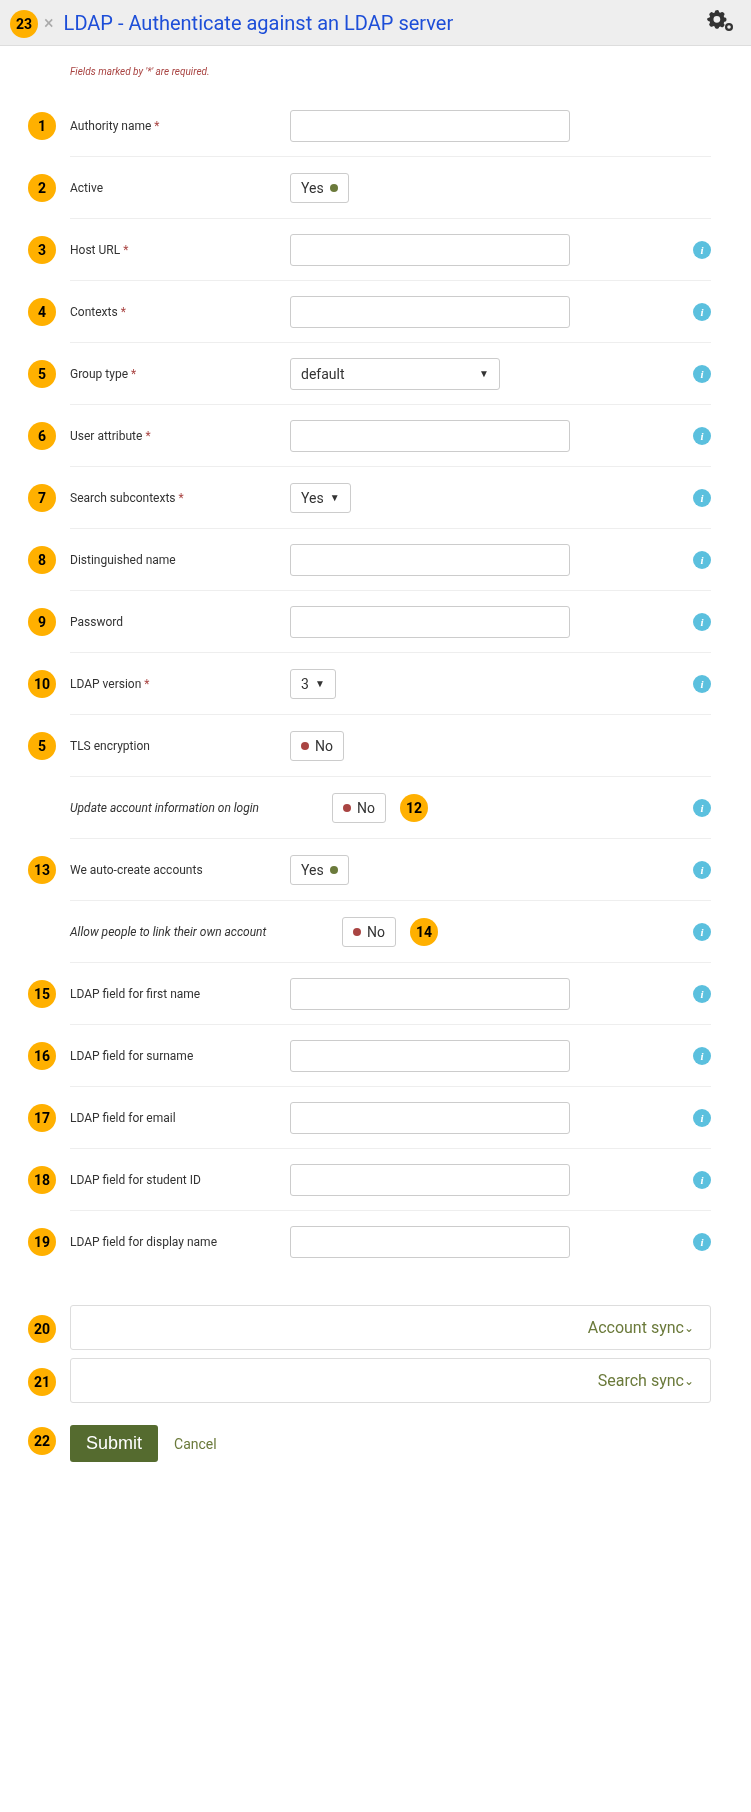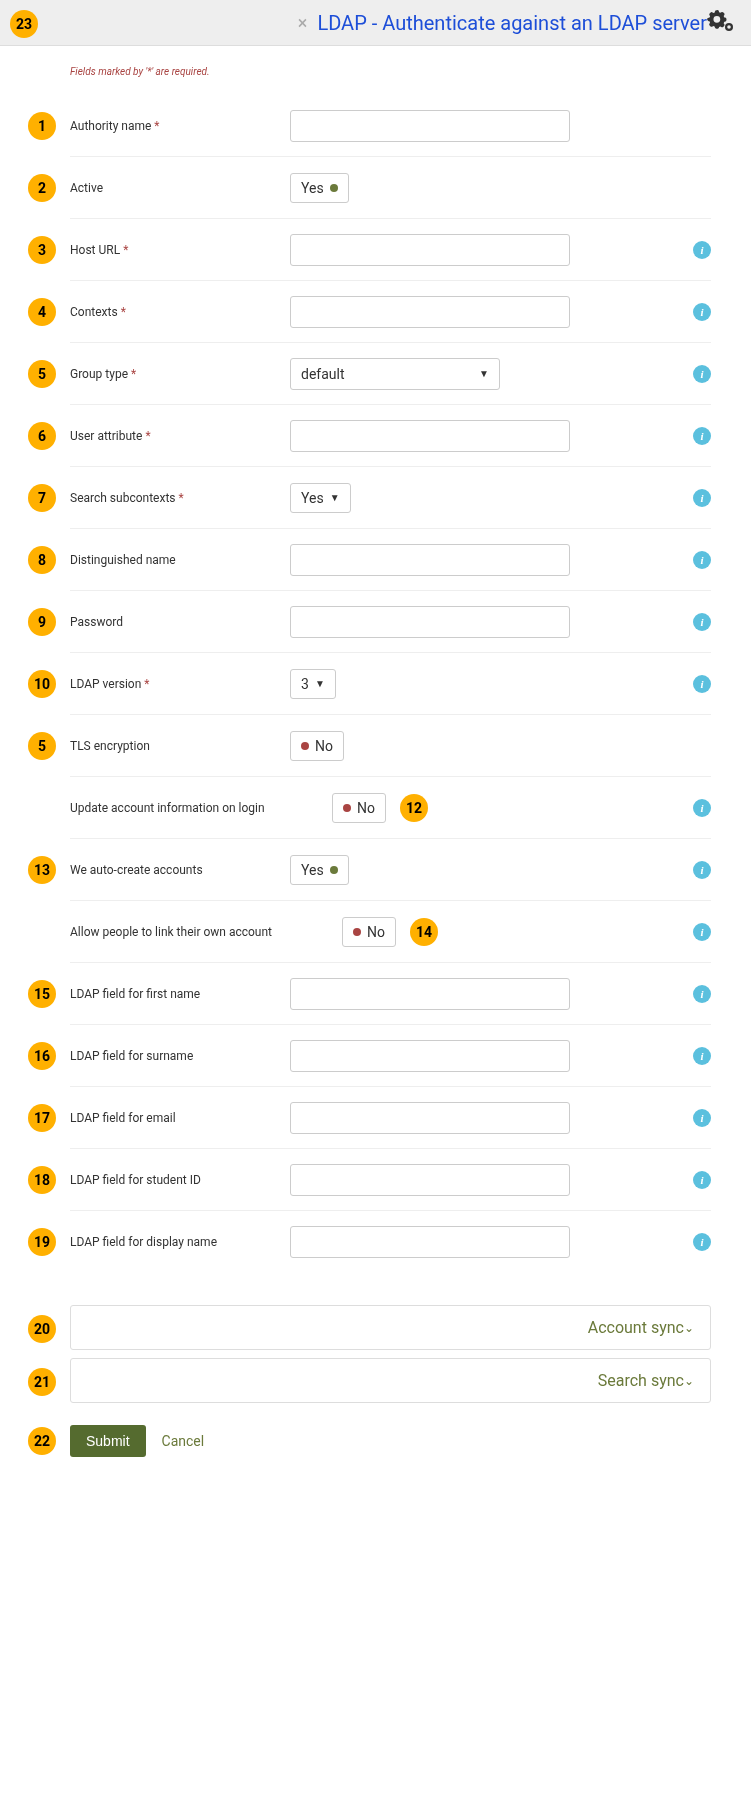--- a/index.html
+++ b/index.html
@@ -107,21 +107,21 @@
     cursor: pointer;
   }
   .accordion-section .chev { color: #6b7a3b; font-size: 12px; }
   .button-row { margin-top: 22px; display: flex; align-items: center; gap: 16px; }
   .submit-btn {
     background: #556b2f;
     color: #fff;
     border: none;
     padding: 8px 16px;
     border-radius: 3px;
-    font-size: 14px;
+    font-size: 18px;
     cursor: pointer;
   }
   .cancel-link { color: #6b7a3b; cursor: pointer; }
   .badge {
     position: absolute;
     width: 28px; height: 28px;
     background: #ffb000;
     border-radius: 50%;
     color: #000;
     font-weight: bold;
@@ -130,25 +130,25 @@
     justify-content: center;
     font-size: 14px;
     z-index: 10;
   }
   .badge-row {
     position: absolute;
     left: -42px;
     top: 50%;
     transform: translateY(-50%);
   }
-  .form-row.inline-label .label-col { flex: 0 0 auto; margin-right: 12px; }
+  .form-row.inline-label .label-col { flex: 0 0 auto; margin-right: 12px; font-style: italic; }
   .form-row.inline-label .input-col { flex: 0 0 auto; padding-right: 0; }
   .accordion-wrap { position: relative; }
   .header-badge { position: absolute; left: 10px; top: 10px; }
-  .header-bar { position: relative; padding-left: 44px; justify-content: flex-end; }
+  .header-bar { position: relative; padding-left: 44px; }
 </style>
 </head>
 <body>
 
 <div class="header-bar">
   <div class="badge header-badge">23</div>
   <div class="header-left">
     <span class="close-x">×</span>
     <span class="header-title">LDAP - Authenticate against an LDAP server</span>
   </div>

